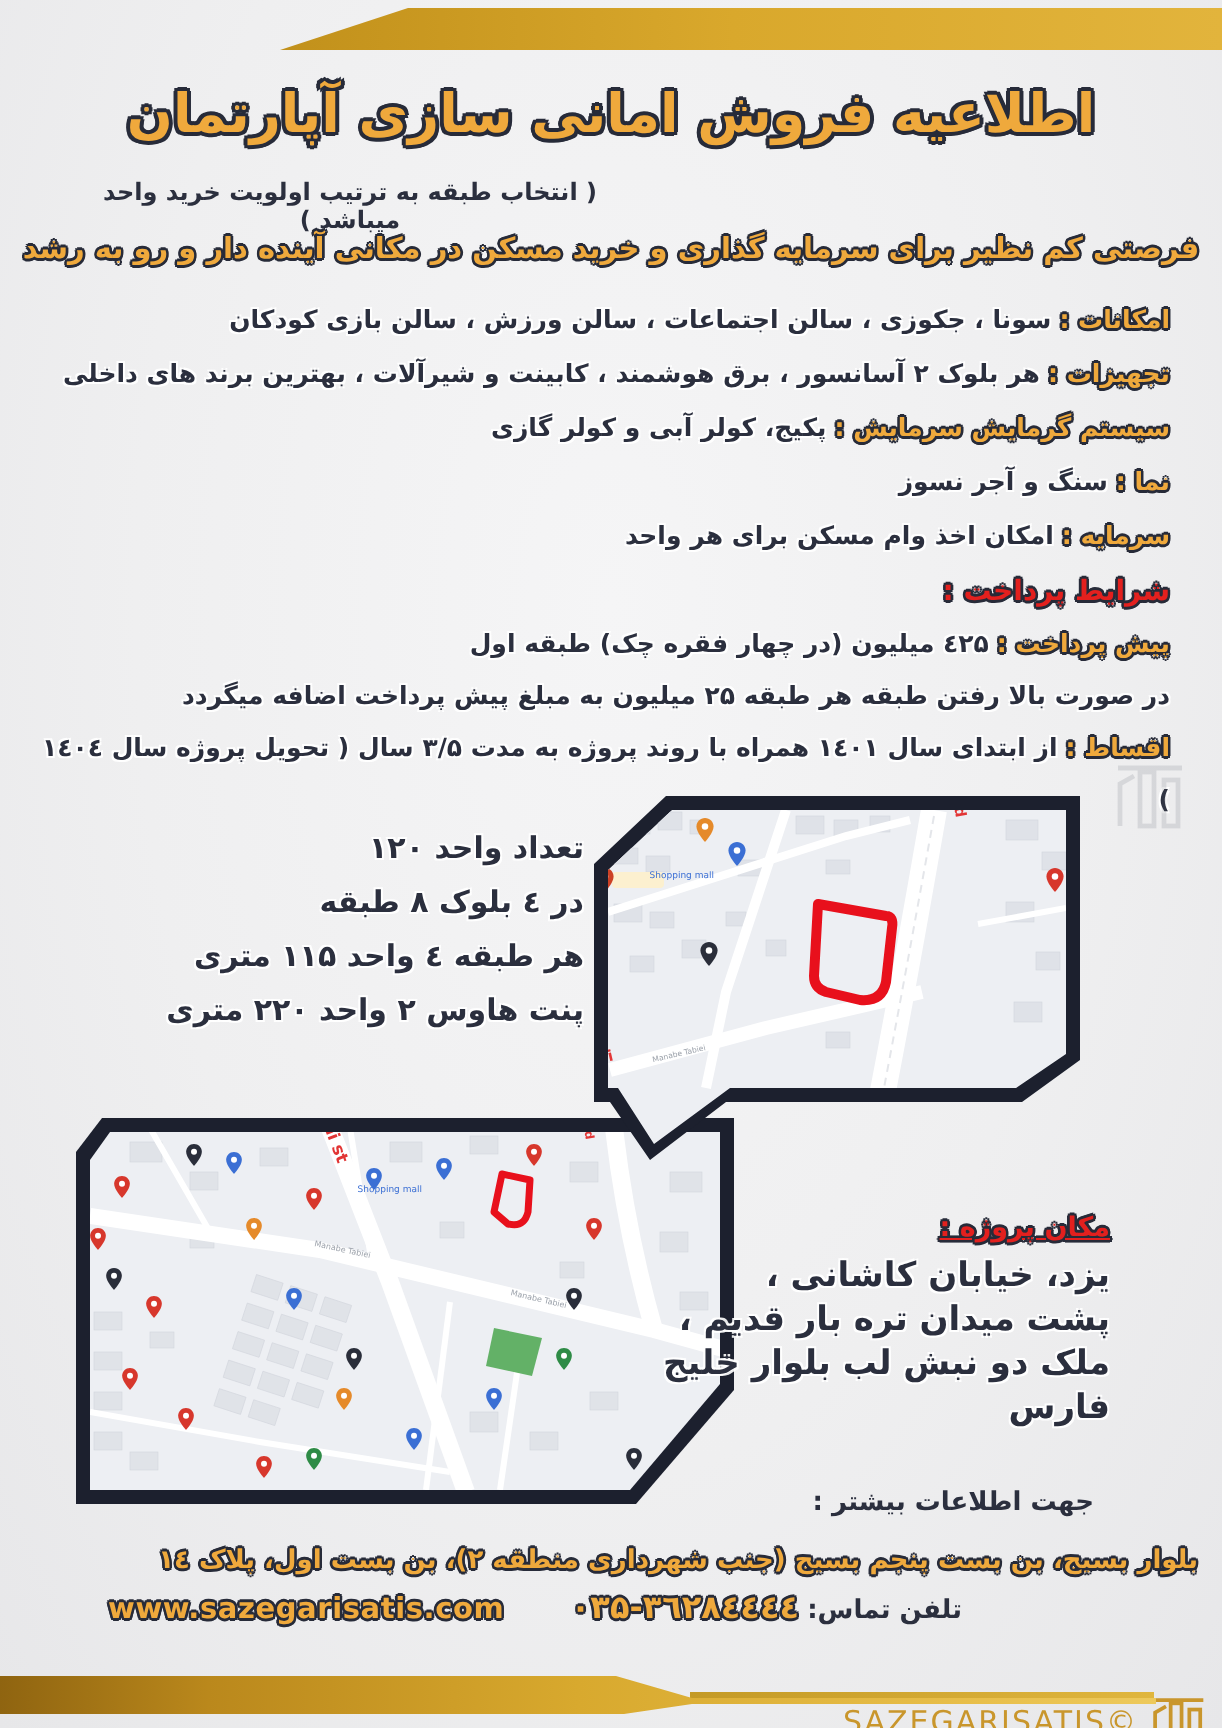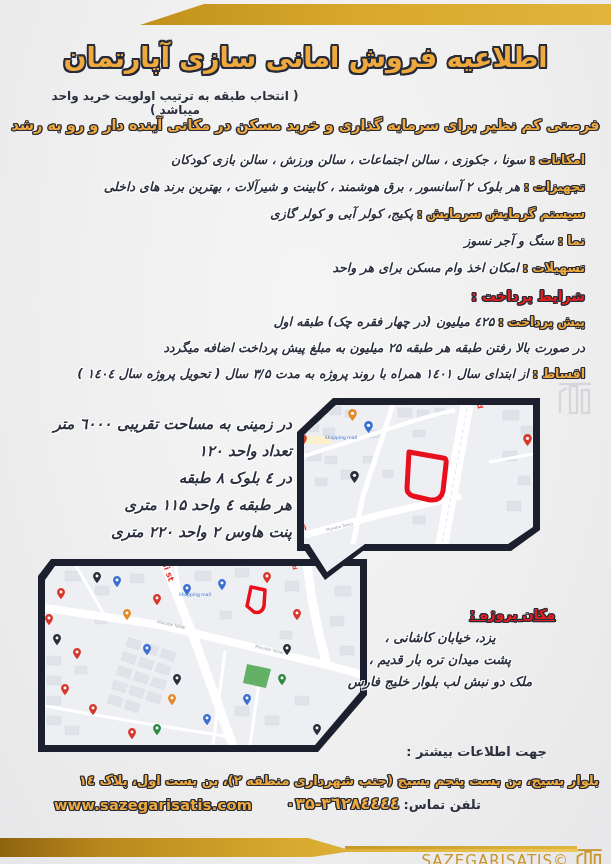--- a/index.html
+++ b/index.html
@@ -11,21 +11,21 @@
   .abs{position:absolute;}
   .b{font-weight:bold;}
   
   .gold{color:#EFA93C;}
   .ol1{text-shadow:1.3px 0 #272b39,-1.3px 0 #272b39,0 1.3px #272b39,0 -1.3px #272b39,
        1px 1px #272b39,-1px -1px #272b39,1px -1px #272b39,-1px 1px #272b39;}
   .ol2{text-shadow:2px 0 #272b39,-2px 0 #272b39,0 2px #272b39,0 -2px #272b39,
        1.6px 1.6px #272b39,-1.6px -1.6px #272b39,1.6px -1.6px #272b39,-1.6px 1.6px #272b39;}
   .dark{color:#2b2f3e;}
   .halo{text-shadow:1px 1px 0 rgba(255,255,255,.9),-1px -1px 0 rgba(255,255,255,.9),
-        1px -1px 0 rgba(255,255,255,.9),-1px 1px 0 rgba(255,255,255,.9);font-style:italic;}
+        1px -1px 0 rgba(255,255,255,.9),-1px 1px 0 rgba(255,255,255,.9);}
   .red{color:#E3201E;}
 
   .top-ribbon{left:0;top:0;width:611px;height:26px;
     clip-path:polygon(140px 25px,204px 4px,611px 4px,611px 25px);
     background:linear-gradient(90deg,#a3740f,#c3921c 25%,#d9a82c 60%,#e2b43c 100%);}
   .title{top:42px;left:0;right:0;text-align:center;font-size:27px;}
   .subtitle{top:89px;left:30px;width:290px;text-align:center;font-size:12px;}
   .intro{top:117px;left:0;right:0;text-align:center;font-size:14.5px;}
 
   .features{top:146px;right:26px;left:16px;text-align:right;}
@@ -35,21 +35,21 @@
   .payment{top:283px;right:26px;left:16px;text-align:right;}
   .pay-head{font-size:14px;line-height:26px;}
   .pay-line{font-size:12.5px;line-height:26px;}
   .pay-note{text-align:right;}
 
   .specs{top:411px;left:28px;width:264px;text-align:right;}
   .spec-line{font-size:15px;line-height:27px;color:#2b2f3e;}
 
   .location{top:601px;right:56px;width:230px;text-align:right;}
   .loc-head{font-size:13.5px;line-height:26px;text-decoration:underline;}
-  .loc-line{font-size:13px;line-height:22px;text-align:center;}
+  .loc-line{font-size:17px;line-height:22px;}
 
   .more-info{top:744px;right:64px;font-size:13px;}
   .address{top:773px;left:12px;right:12px;text-align:right;font-size:13px;}
   .phone-row{top:794px;right:130px;font-size:13px;}
   .phone-num{font-size:16px;direction:ltr;unicode-bidi:isolate;letter-spacing:.5px;}
   .website{top:797px;left:54px;font-size:14.5px;direction:ltr;letter-spacing:.3px;}
 
   .brand{top:819px;right:6px;display:flex;align-items:center;gap:6px;direction:ltr;margin-top:28px;}
   .brand-text{font-size:15px;color:#c9962c;letter-spacing:1px;font-weight:normal;}
   .gold-line{top:846px;left:345px;width:232px;height:2.5px;
@@ -72,32 +72,31 @@
 
   <div class="abs subtitle b dark">( انتخاب طبقه به ترتیب اولویت خرید واحد میباشد )</div>
   <div class="abs title b gold ol2">اطلاعیه فروش امانی سازی آپارتمان</div>
   <div class="abs intro b gold ol1">فرصتی کم نظیر برای سرمایه گذاری و خرید مسکن در مکانی آینده دار و رو به رشد</div>
 
   <div class="abs features">
     <div class="feature"><span class="flabel gold ol1">امکانات :</span> <span class="b dark halo">سونا ، جکوزی ، سالن اجتماعات ، سالن ورزش ، سالن بازی کودکان</span></div>
     <div class="feature"><span class="flabel gold ol1">تجهیزات :</span> <span class="b dark halo">هر بلوک ۲ آسانسور ، برق هوشمند ، کابینت و شیرآلات ، بهترین برند های داخلی</span></div>
     <div class="feature"><span class="flabel gold ol1">سیستم گرمایش سرمایش :</span> <span class="b dark halo">پکیج، کولر آبی و کولر گازی</span></div>
     <div class="feature"><span class="flabel gold ol1">نما :</span> <span class="b dark halo">سنگ و آجر نسوز</span></div>
-    <div class="feature"><span class="flabel gold ol1">تسهیلات :</span> <span class="b dark halo">امکان اخذ وام مسکن برای هر واحد</span></div>
+    <div class="feature"><span class="flabel gold ol1">سرمایه :</span> <span class="b dark halo">امکان اخذ وام مسکن برای هر واحد</span></div>
   </div>
 
   <div class="abs payment">
     <div class="pay-head b red ol1">شرایط پرداخت :</div>
     <div class="pay-line"><span class="flabel gold ol1">پیش پرداخت :</span> <span class="b dark halo">٤۲۵ میلیون (در چهار فقره چک) طبقه اول</span></div>
     <div class="pay-line pay-note b dark halo">در صورت بالا رفتن طبقه هر طبقه ۲۵ میلیون به مبلغ پیش پرداخت اضافه میگردد</div>
     <div class="pay-line"><span class="flabel gold ol1">اقساط :</span> <span class="b dark halo">از ابتدای سال ۱٤۰۱ همراه با روند پروژه به مدت ۳/۵ سال ( تحویل پروژه سال ۱٤۰٤ )</span></div>
   </div>
 
   <div class="abs specs">
-    <div class="spec-line b halo">در زمینی به مساحت تقریبی ٦۰۰۰ متر</div>
     <div class="spec-line b halo">تعداد واحد ۱۲۰</div>
     <div class="spec-line b halo">در ٤ بلوک ۸ طبقه</div>
     <div class="spec-line b halo">هر طبقه ٤ واحد ۱۱۵ متری</div>
     <div class="spec-line b halo">پنت هاوس ۲ واحد ۲۲۰ متری</div>
   </div>
 
   <svg class="abs map2" viewBox="0 0 335 202">
     <defs>
       <symbol id="pin" viewBox="0 0 10 14">
         <path d="M5 0C2.2 0 0 2.2 0 5c0 3.7 5 9 5 9s5-5.3 5-9C10 2.2 7.8 0 5 0z"></path>

